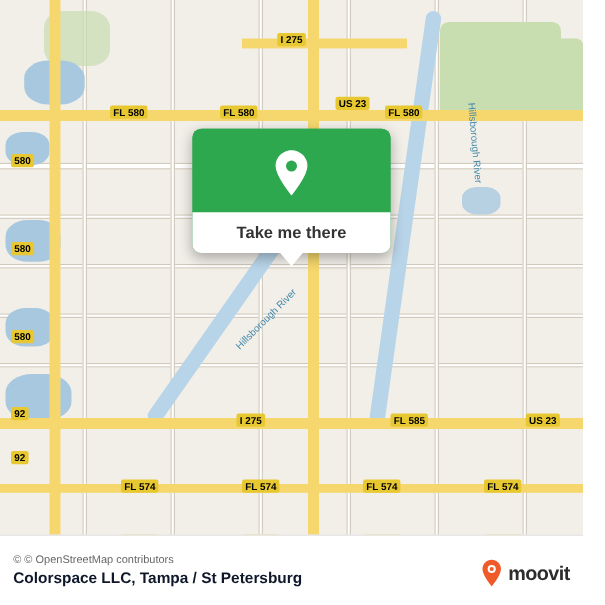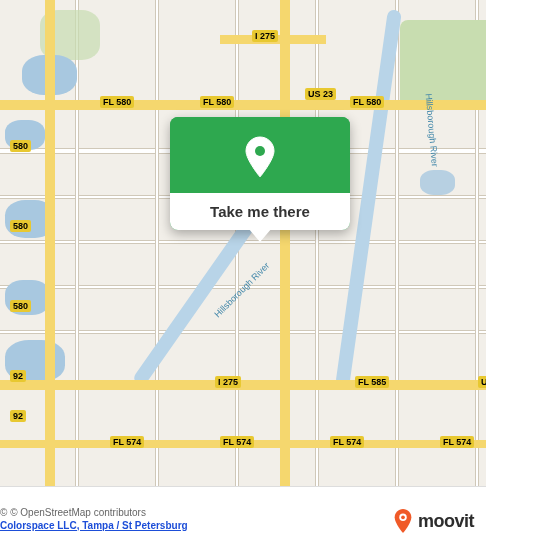--- a/index.html
+++ b/index.html
@@ -5,21 +5,21 @@
     * { margin: 0; padding: 0; box-sizing: border-box; }
     body {
       width: 550px;
       height: 550px;
       overflow: hidden;
       font-family: Arial, sans-serif;
       position: relative;
     }
 
     #map-container {
-      width: 486px;
+      width: 530px;
       height: 550px;
       position: relative;
       background-color: #e8e0d8;
       overflow: hidden;
     }
 
     
     .map-bg {
       position: absolute;
       inset: 0;
@@ -148,21 +148,21 @@
     
     .bottom-bar {
       position: absolute;
       bottom: 0;
       left: 0; right: 0;
       height: 64px;
       background: #ffffff;
       border-top: 1px solid #ddd;
       display: flex;
       align-items: center;
-      padding: 0 0;
+      padding: 0 12px;
       z-index: 30;
     }
 
     .moovit-logo {
       position: absolute;
       right: 12px;
       bottom: 16px;
       display: flex;
       align-items: center;
       gap: 4px;
@@ -247,38 +247,38 @@
   <div class="road-label" style="top:436px;left:330px;">FL 574</div>
   <div class="road-label" style="top:436px;left:440px;">FL 574</div>
   <div class="road-label" style="top:486px;left:110px;">FL 574</div>
   <div class="road-label" style="top:486px;left:220px;">FL 574</div>
   <div class="road-label" style="top:486px;left:330px;">FL 574</div>
   <div class="road-label" style="top:486px;left:440px;">FL 574</div>
 
   <div style="position:absolute;top:285px;left:205px;font-size:9px;color:#4488aa;transform:rotate(-45deg);z-index:5;white-space:nowrap;">Hillsborough River</div>
   <div style="position:absolute;top:125px;left:395px;font-size:9px;color:#4488aa;transform:rotate(85deg);z-index:5;white-space:nowrap;">Hillsborough River</div>
 
-  <div class="popup-card" style="top:230px;margin-left:17px;">
+  <div class="popup-card" style="top:230px;">
     <div class="popup-icon-area">
       <svg class="location-icon" viewBox="0 0 40 44" fill="none" xmlns="http://www.w3.org/2000/svg">
         <path d="M20 2C12.268 2 6 8.268 6 16C6 24.837 20 42 20 42C20 42 34 24.837 34 16C34 8.268 27.732 2 20 2Z" fill="white" stroke="white" stroke-width="1"></path>
         <circle cx="20" cy="16" r="5" fill="#2ea84f"></circle>
       </svg>
     </div>
     <div class="popup-button">Take me there</div>
     <div class="popup-tail"></div>
   </div>
 
   <div class="bottom-bar">
     <div class="bottom-info">
       <div style="font-size:10px;color:#666;">
         <span>©</span>
         <span>© OpenStreetMap contributors</span>
       </div>
-      <div style="font-size:10px;font-weight:600;color:#1d4ed8;text-decoration:underline;">Colorspace LLC, Tampa / St Petersburg</div>
+      <div style="font-size:14px;font-weight:600;color:#0f172a;">Colorspace LLC, Tampa / St Petersburg</div>
     </div>
 
     <div class="moovit-logo">
       <svg class="moovit-pin" viewBox="0 0 22 28" fill="none" xmlns="http://www.w3.org/2000/svg">
         <path d="M11 1C6.029 1 2 5.029 2 10C2 16.5 11 27 11 27C11 27 20 16.5 20 10C20 5.029 15.971 1 11 1Z" fill="#f05a28"></path>
         <circle cx="11" cy="10" r="4" fill="white"></circle>
         <circle cx="11" cy="10" r="2" fill="#f05a28"></circle>
       </svg>
       <span class="moovit-text">moovit</span>
     </div>

